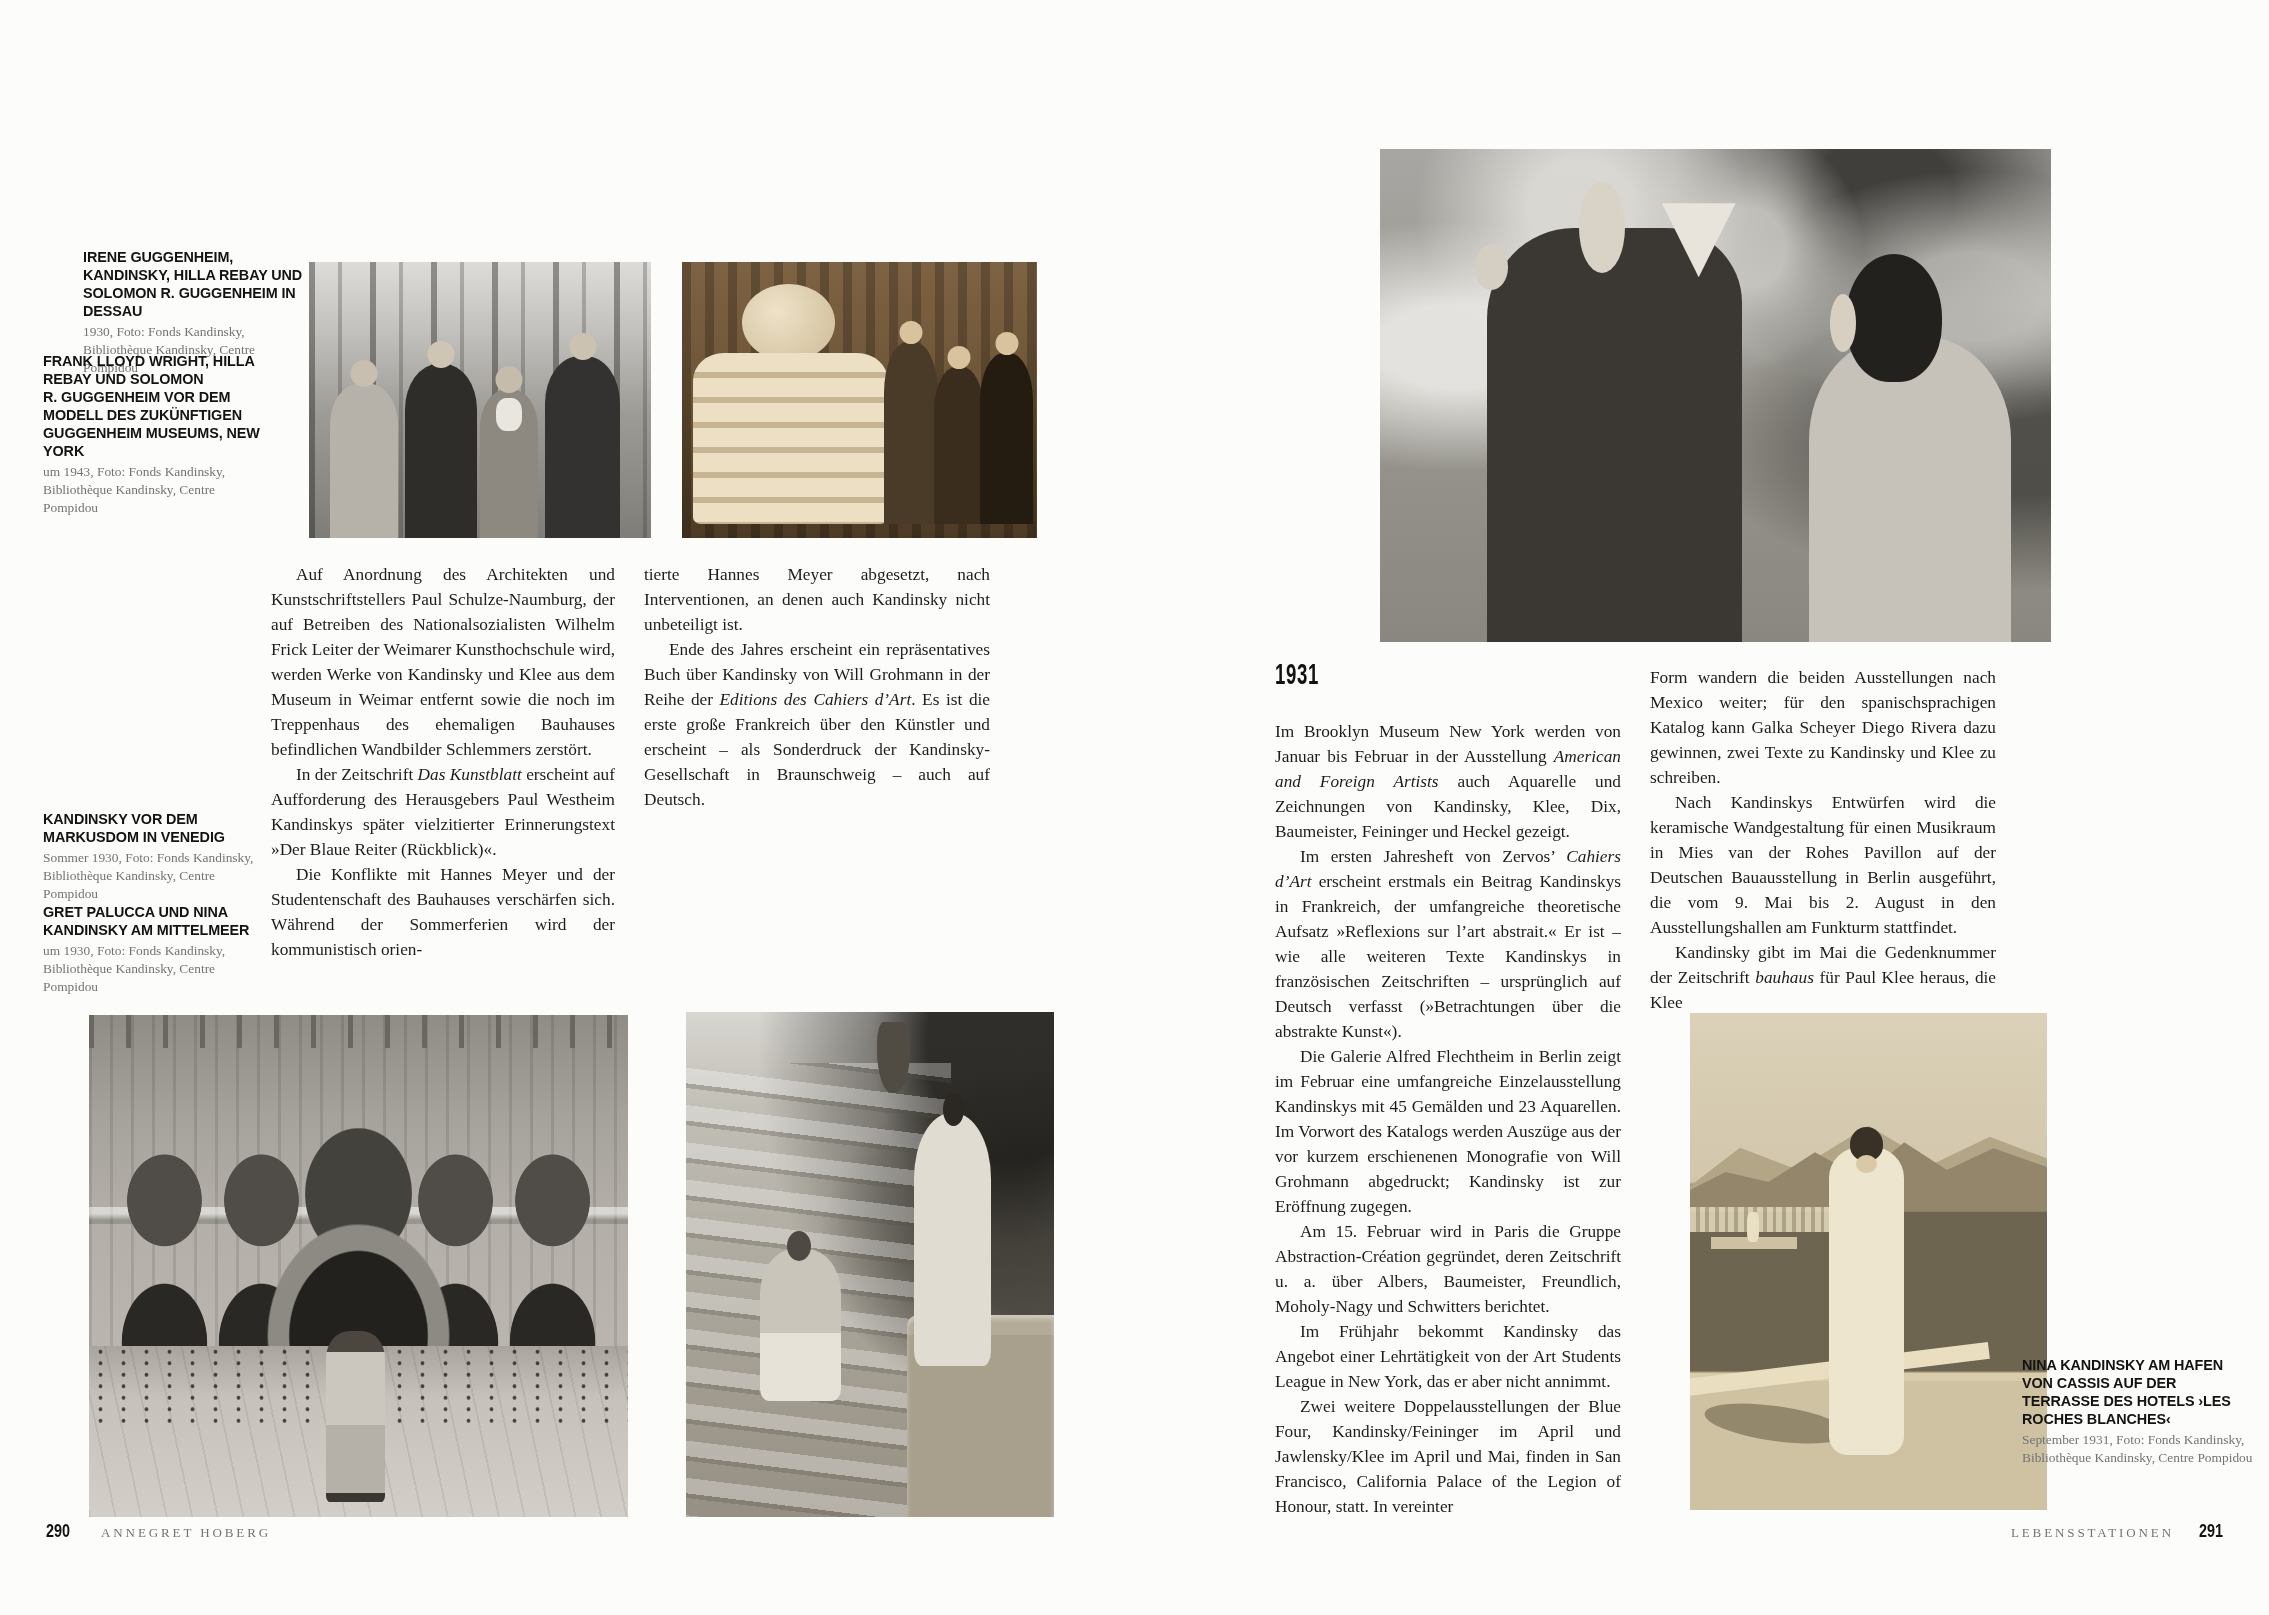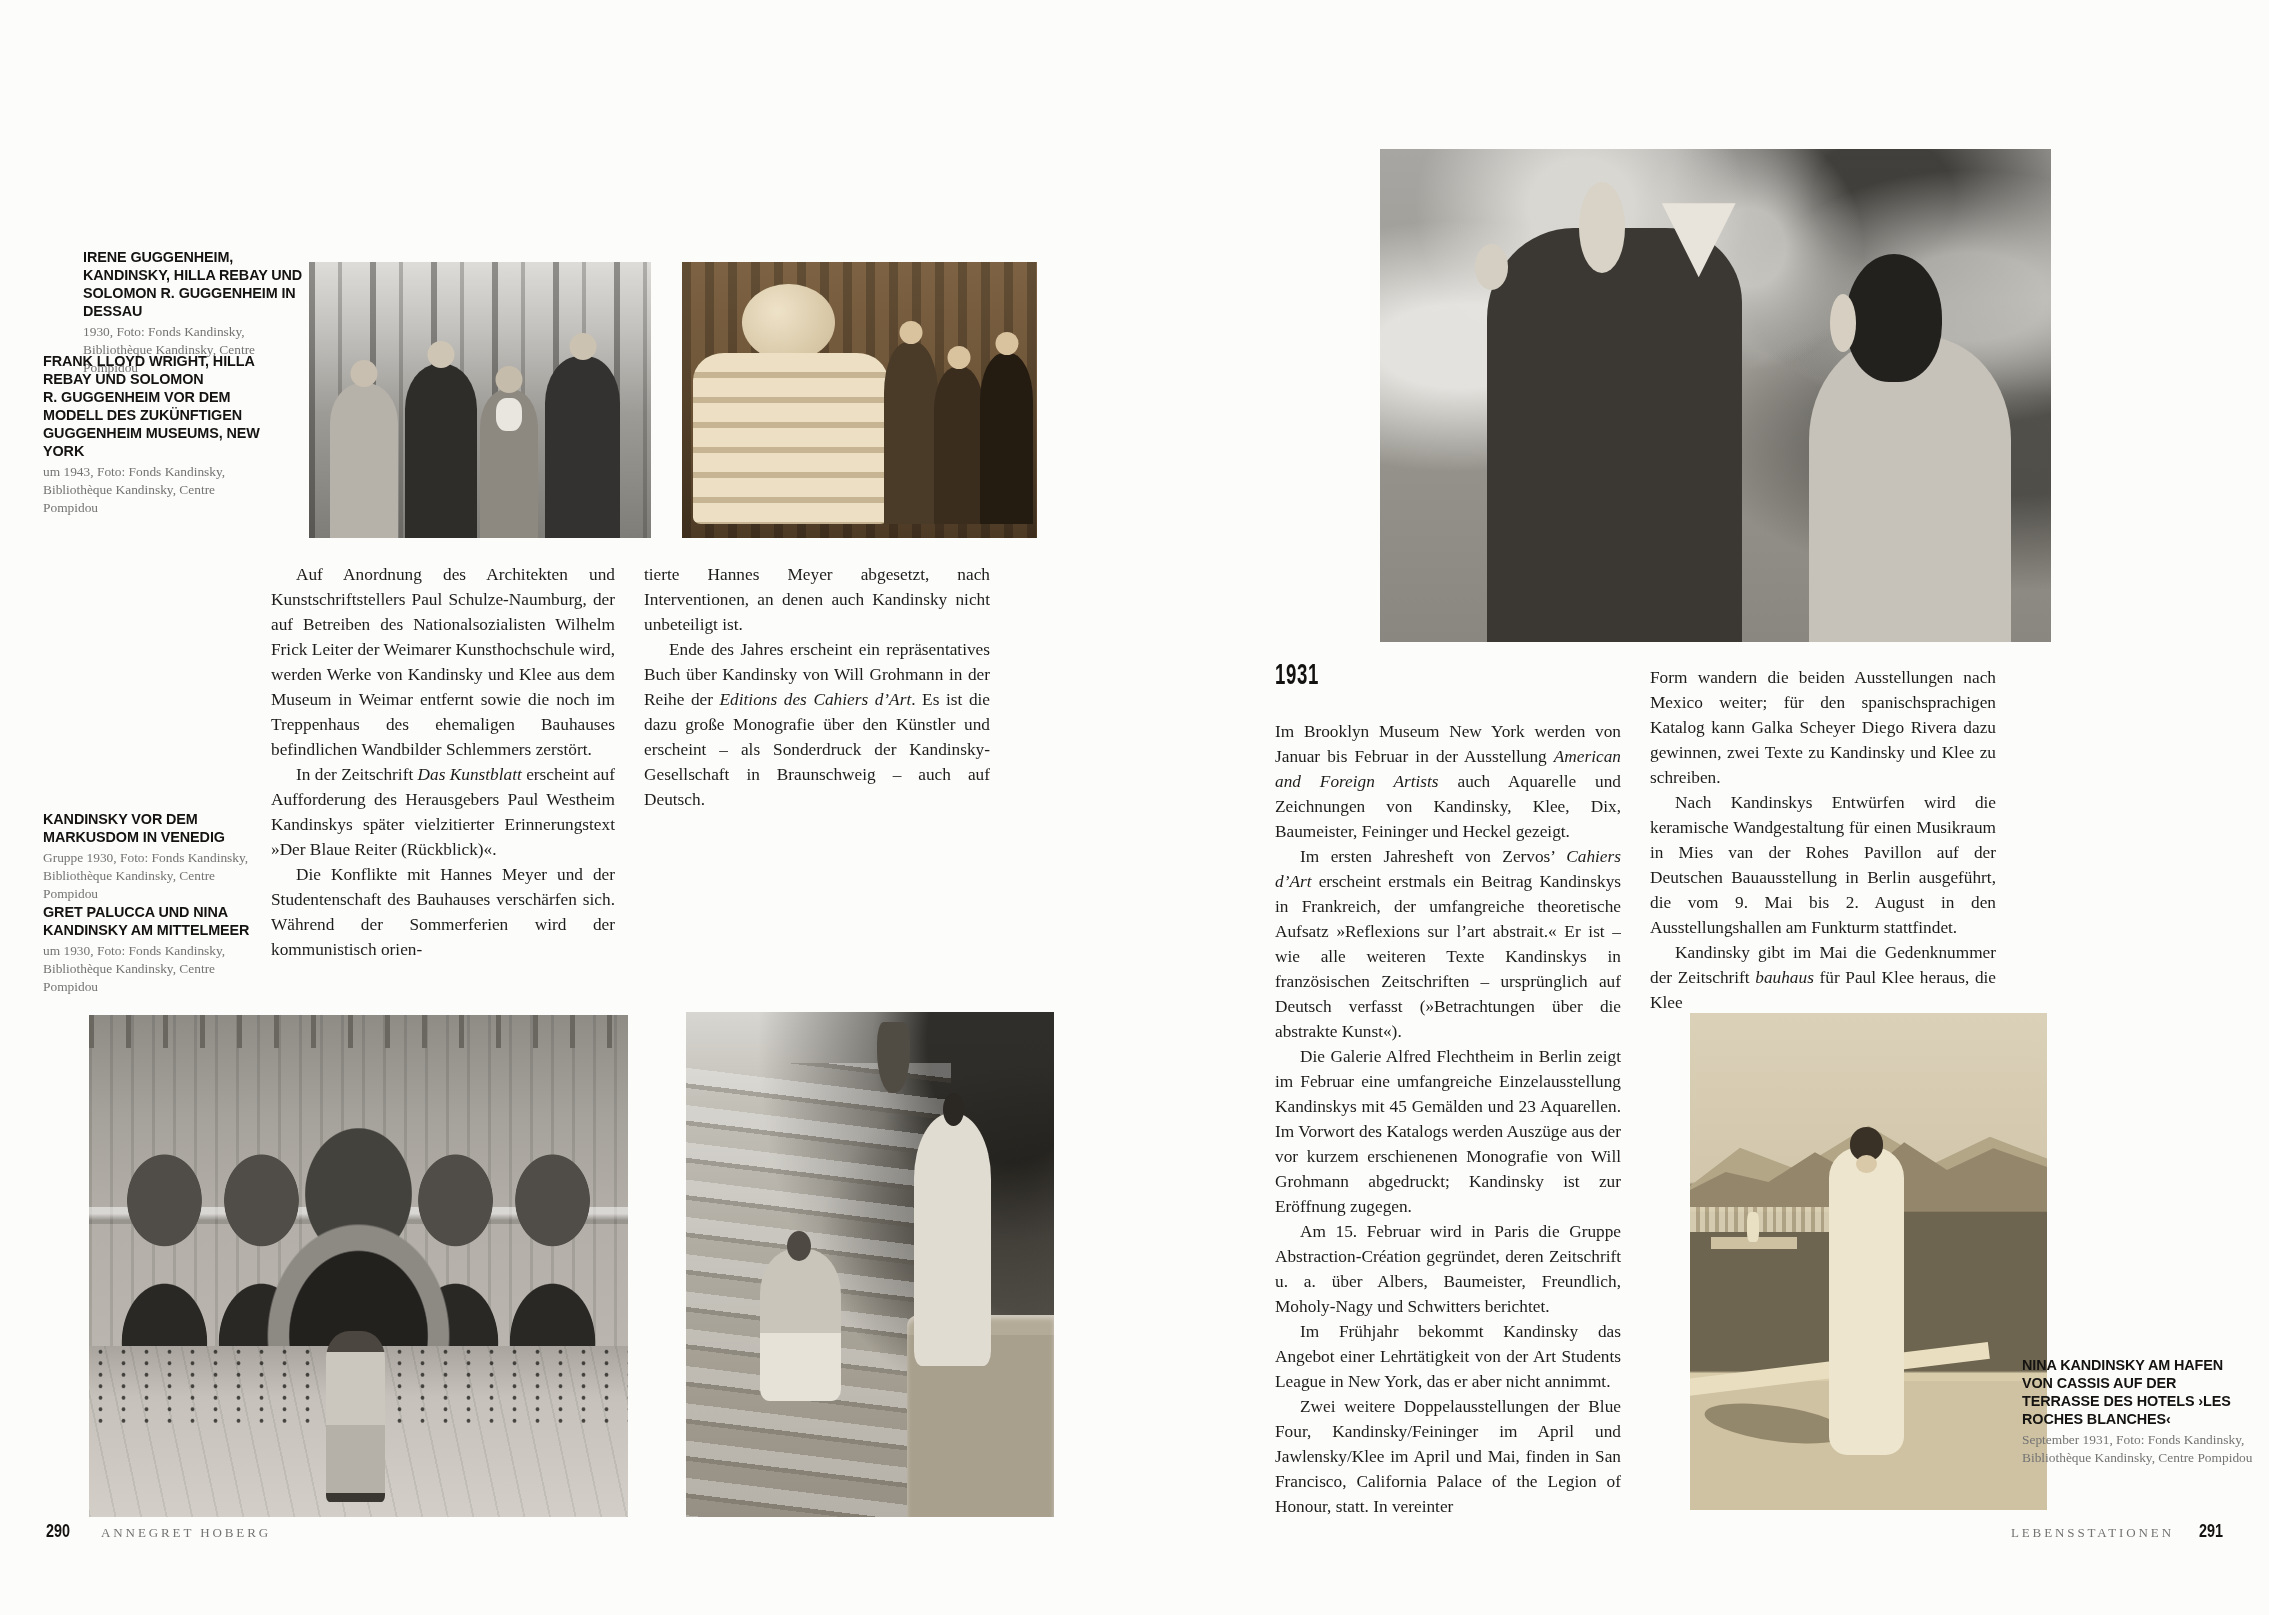--- a/index.html
+++ b/index.html
@@ -194,26 +194,26 @@
     <div class="p2f p2c"></div>
   </figure>
 
   <div class="bodycol" id="col-l1">
     <p class="ind"><span>Auf Anordnung des Architekten und Kunstschriftstellers Paul Schulze-Naumburg, der auf Betreiben des Nationalsozialisten Wilhelm Frick Leiter der Weimarer Kunsthochschule wird, werden Werke von Kandinsky und Klee aus dem Museum in Weimar entfernt sowie die noch im Treppenhaus des ehemaligen Bauhauses befindlichen Wandbilder Schlemmers zerstört.</span></p>
     <p class="ind"><span>In der Zeitschrift </span><i>Das Kunstblatt</i><span> erscheint auf Aufforderung des Herausgebers Paul Westheim Kandinskys später vielzitierter Erinnerungstext »Der Blaue Reiter (Rückblick)«.</span></p>
     <p class="ind"><span>Die Konflikte mit Hannes Meyer und der Studentenschaft des Bauhauses verschärfen sich. Während der Sommerferien wird der kommunistisch orien-</span></p>
   </div>
   <div class="bodycol" id="col-l2">
     <p><span>tierte Hannes Meyer abgesetzt, nach Interventionen, an denen auch Kandinsky nicht unbeteiligt ist.</span></p>
-    <p class="ind"><span>Ende des Jahres erscheint ein repräsentatives Buch über Kandinsky von Will Grohmann in der Reihe der </span><i>Editions des Cahiers d’Art</i><span>. Es ist die dazu große Monografie über den Künstler und erscheint – als Sonderdruck der Kandinsky-Gesellschaft in Braunschweig – auch auf Deutsch.</span></p>
+    <p class="ind"><span>Ende des Jahres erscheint ein repräsentatives Buch über Kandinsky von Will Grohmann in der Reihe der </span><i>Editions des Cahiers d’Art</i><span>. Es ist die erste große Frankreich über den Künstler und erscheint – als Sonderdruck der Kandinsky-Gesellschaft in Braunschweig – auch auf Deutsch.</span></p>
   </div>
 
   <aside class="capblock" id="capC">
     <p class="cap-title">KANDINSKY VOR DEM MARKUS­DOM IN VENEDIG</p>
-    <p class="cap-credit">Gruppe 1930, Foto: Fonds Kandinsky, Bibliothèque Kandinsky, Centre Pompidou</p>
+    <p class="cap-credit">Sommer 1930, Foto: Fonds Kandinsky, Bibliothèque Kandinsky, Centre Pompidou</p>
   </aside>
   <aside class="capblock" id="capD">
     <p class="cap-title">GRET PALUCCA UND NINA KANDINSKY AM MITTELMEER</p>
     <p class="cap-credit">um 1930, Foto: Fonds Kandinsky, Bibliothèque Kandinsky, Centre Pompidou</p>
   </aside>
 
   <figure class="photo" id="ph3">
     <div class="facade"></div>
     <div class="plaza"></div>
     <div class="vman"></div>

